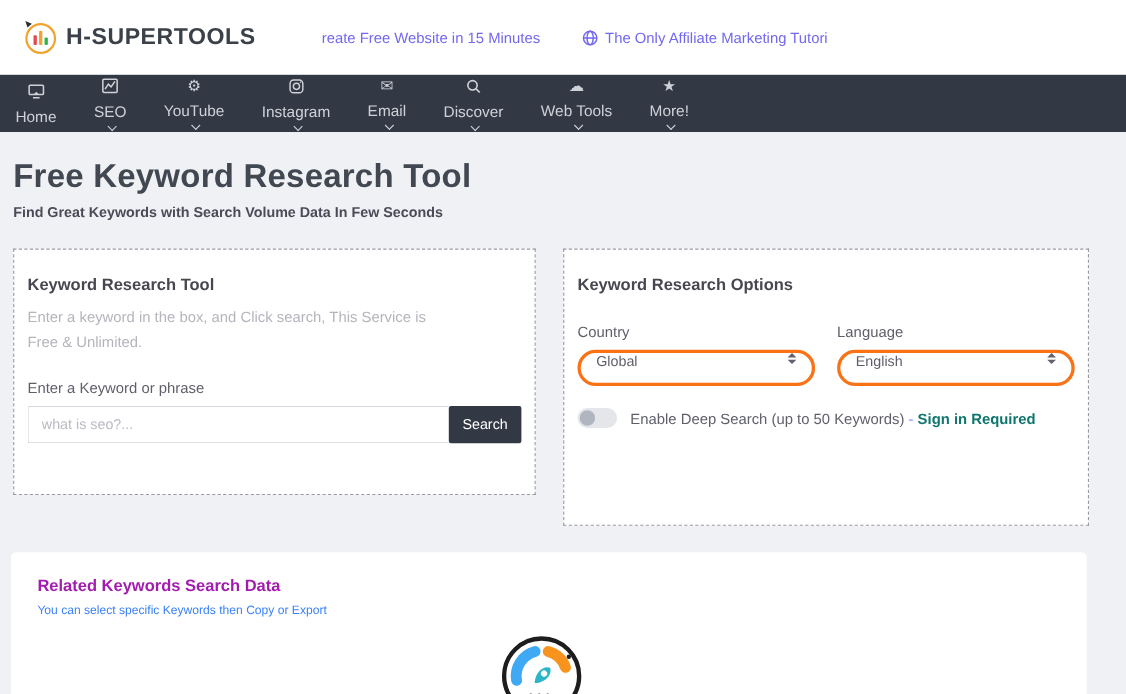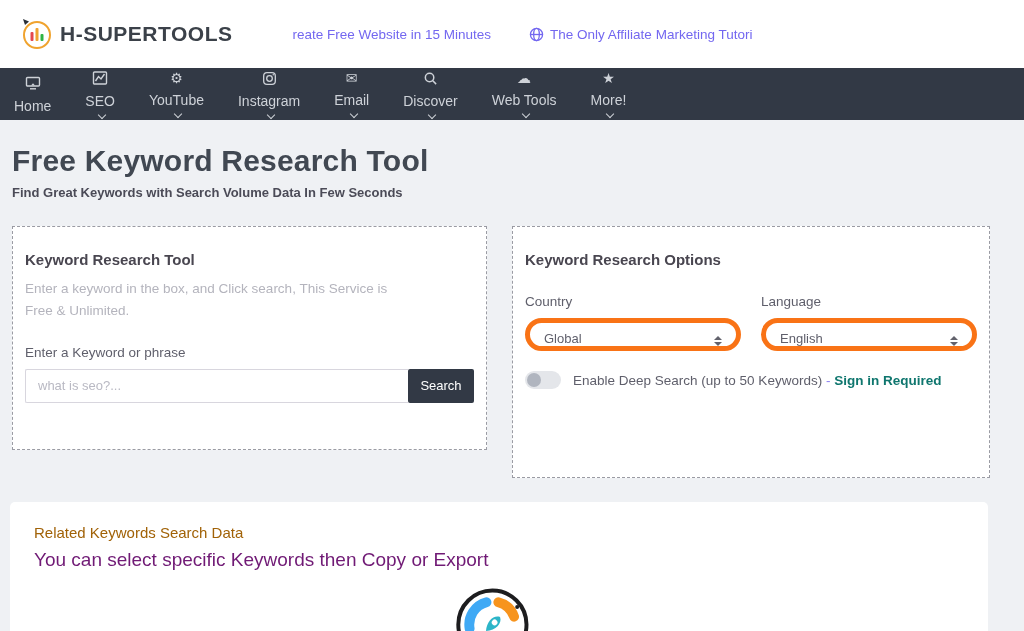--- a/index.html
+++ b/index.html
@@ -34,36 +34,36 @@
   .desc { margin-top:10px; font-size:13.5px; color:#b4b4bd; line-height:1.65; max-width:370px; }
   .field-label { margin-top:22px; margin-bottom:9px; font-size:13.5px; color:#5f5f6b; }
   .search-row { display:flex; }
   .kw-input { flex:1; height:34px; border:1px solid #d8d6de; border-right:none; border-radius:2px 0 0 2px; padding:0 12px; font-size:13px; color:#5f5f6b; outline:none; font-family:"Liberation Sans",sans-serif; }
   .kw-input::placeholder { color:#b9b9c3; }
   .search-btn { width:66px; height:34px; background:#323945; color:#ffffff; border:none; font-size:13px; border-radius:2px; cursor:pointer; font-family:"Liberation Sans",sans-serif; }
 
   .opt-grid { display:flex; gap:20px; margin-top:26px; }
   .opt-col { flex:1; }
   .opt-label { font-size:13.5px; color:#5f5f6b; margin-bottom:9px; }
-  .select { height:33px; border:5px solid #f97316; border-radius:17px; background:#fff; display:flex; align-items:flex-end; justify-content:space-between; padding:0 14px; font-size:13px; color:#5f5f6b; cursor:pointer; }
+  .select { height:33px; border:3px solid #f97316; border-radius:17px; background:#fff; display:flex; align-items:flex-start; justify-content:space-between; padding:0 14px; font-size:13px; color:#5f5f6b; cursor:pointer; }
   .updown { display:flex; flex-direction:column; gap:2px; }
   .updown i { display:block; width:0; height:0; border-left:4px solid transparent; border-right:4px solid transparent; }
   .updown .up { border-bottom:4.5px solid #62626c; }
   .updown .dn { border-top:4.5px solid #62626c; }
 
   .toggle-row { display:flex; align-items:center; gap:12px; margin-top:20px; font-size:13.5px; color:#5f5f6b; }
   .toggle { width:36px; height:18px; border-radius:9px; background:#e4e6ea; position:relative; cursor:pointer; flex:0 0 auto; }
   .toggle .knob { position:absolute; left:2px; top:2px; width:14px; height:14px; border-radius:50%; background:#b0b5bf; }
   .signin { color:#0f766e; font-weight:700; cursor:pointer; }
   .sep { color:#8a7ff0; }
 
   
   .results { margin:24px 36px 0 10px; background:#ffffff; border-radius:5px 5px 0 0; padding:22px 24px 0; height:200px; }
-  .results h2 { font-size:15px; font-weight:400; color:#a16207; }
-  .results .sub { margin-top:8px; font-size:19px; color:#701a75; }
+  .results h2 { font-size:15px; font-weight:700; color:#a21caf; }
+  .results .sub { margin-top:8px; font-size:11px; color:#3b82f6; }
   .illustration-wrap { display:flex; justify-content:center; margin-top:14px; }
 
   svg { display:block; }
 </style>
 </head>
 <body>
 
 <header class="topbar">
   <div class="logo">
     <span class="logo-badge">

